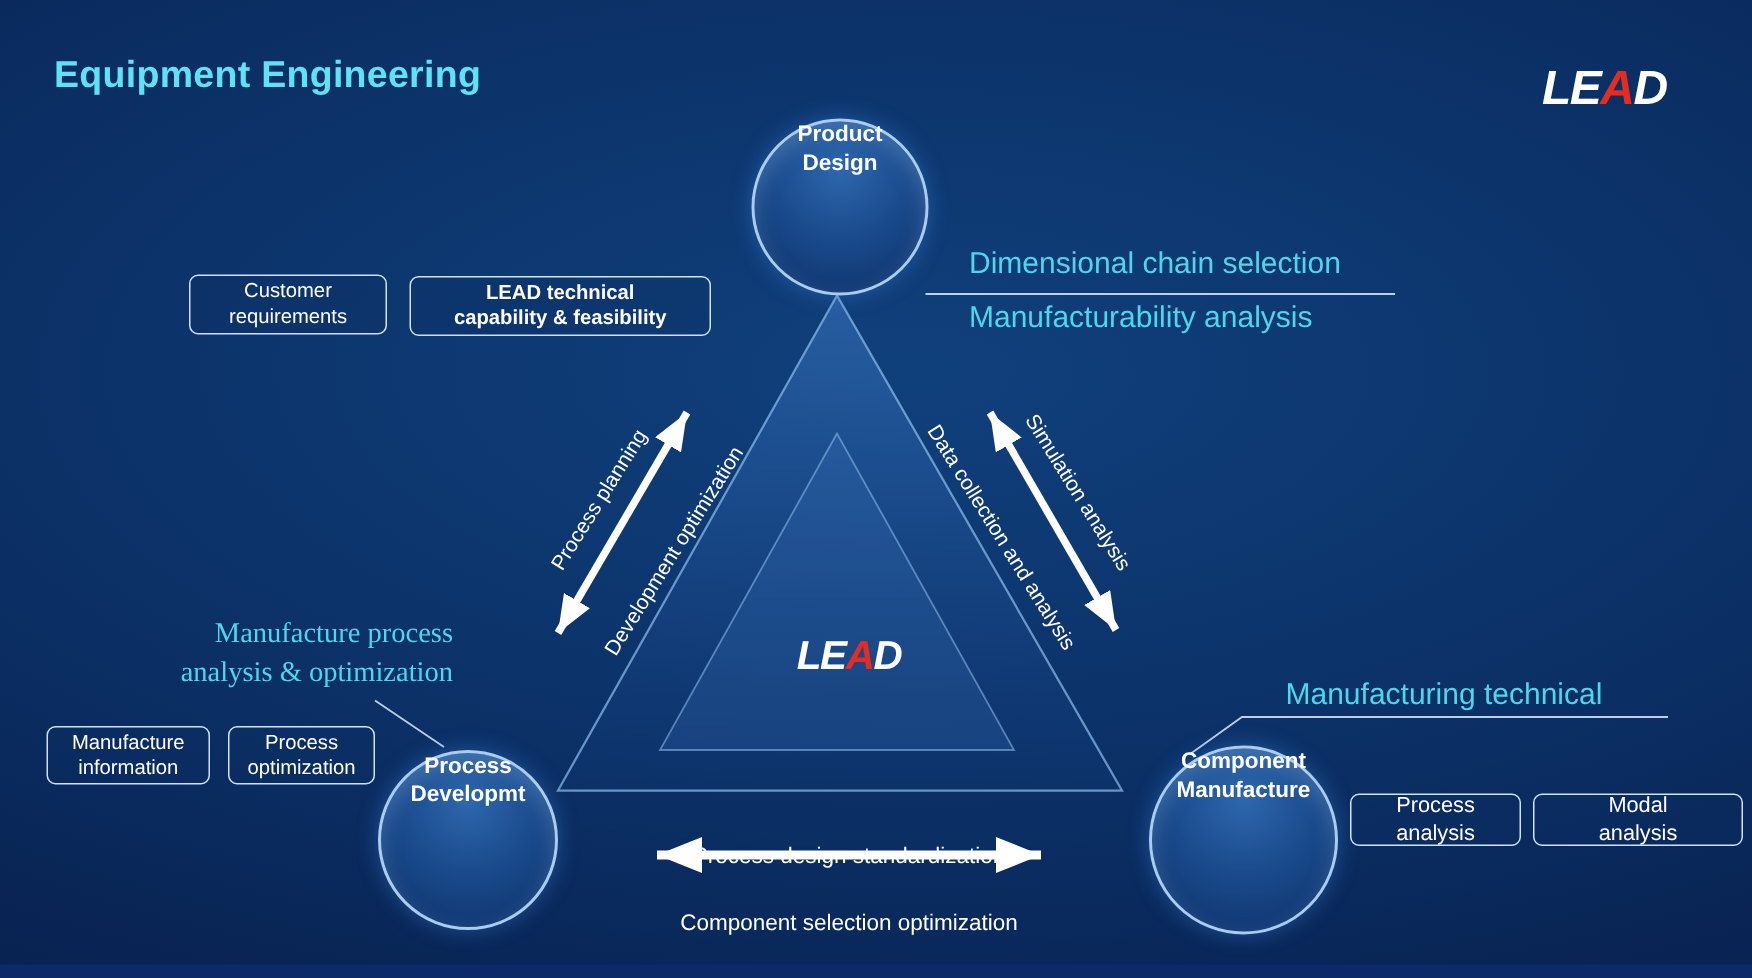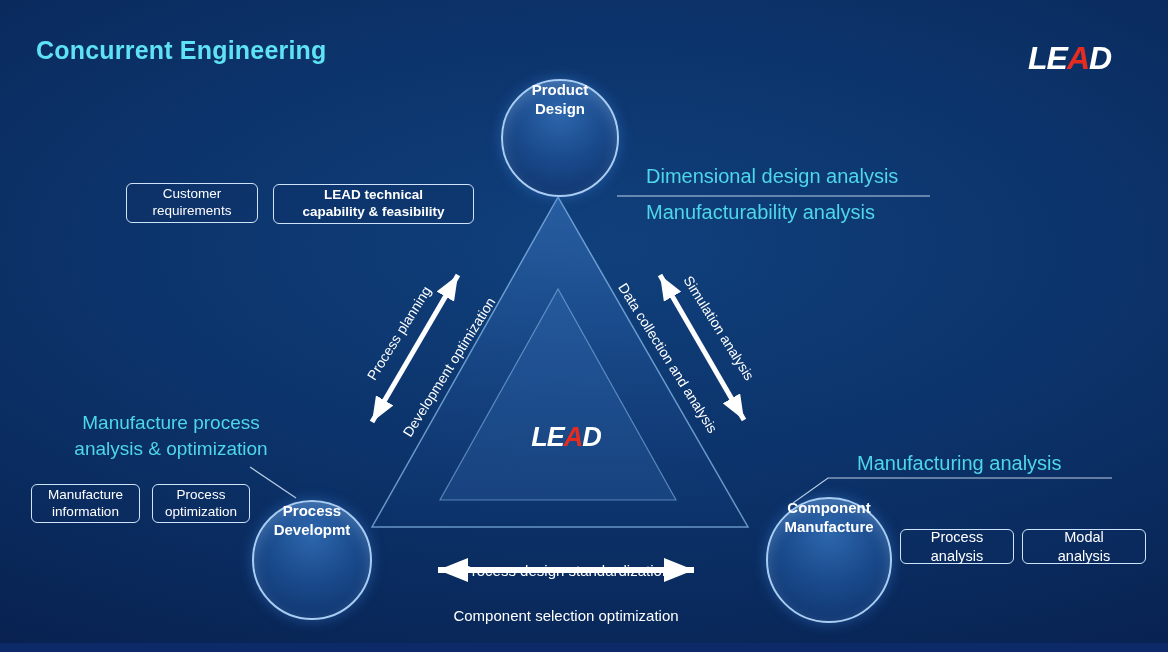--- a/index.html
+++ b/index.html
@@ -39,21 +39,21 @@
     border:1px solid #cfe4fa; border-radius:6px;
     background:rgba(13,45,98,.30);
     color:#fff; font-size:13.5px; line-height:1.25;
     display:flex; align-items:center; justify-content:center; text-align:center;
     white-space:pre-line; padding:2px 24px;
   }
   .box.single { font-size:14.5px; }
 
   .cyan { position:absolute; color:#4ed6ea; white-space:pre-line; }
   .cyan.big { font-size:20px; }
-  .cyan.center-text { text-align:center; }
+  .cyan.center-text { text-align:right;font-family:Liberation Serif, serif; }
 
   .edge-label { position:absolute; color:#fff; font-size:15px; text-align:center;margin-top:24px; }
   .rot {
     position:absolute; color:#fff; font-size:14px; white-space:nowrap;
     transform: translate(-50%,-50%) rotate(var(--r));
   }
 
   .bottom-bar { position:absolute; left:0; bottom:0; width:100%; height:9px; background:#0c2a68; }
 </style>
 </head>
@@ -77,21 +77,21 @@
 
     <line x1="372" y1="422" x2="458" y2="275" stroke="#fff" stroke-width="5" marker-start="url(#ah)" marker-end="url(#ah)"></line>
     <line x1="660" y1="275" x2="744" y2="420" stroke="#fff" stroke-width="5" marker-start="url(#ah)" marker-end="url(#ah)"></line>
     <line x1="438" y1="570" x2="694" y2="570" stroke="#fff" stroke-width="6" marker-start="url(#ah)" marker-end="url(#ah)"></line>
 
     <line x1="617" y1="196" x2="930" y2="196" stroke="#dcebfb" stroke-opacity="0.85" stroke-width="1.2"></line>
     <polyline points="1112,478 828,478 793,503" fill="none" stroke="#dcebfb" stroke-opacity="0.85" stroke-width="1.2"></polyline>
     <line x1="250" y1="467" x2="296" y2="498" stroke="#dcebfb" stroke-opacity="0.85" stroke-width="1.2"></line>
   </svg>
 
-  <h1 class="title">Concurrent Engineering</h1>
+  <h1 class="title">Equipment Engineering</h1>
   <div class="brand top-right"><span>LE</span><span class="accent">A</span><span>D</span></div>
 
   <div class="brand center"><span>LE</span><span class="accent">A</span><span>D</span></div>
 
   <div class="node" style="left:501px;top:79px;width:114px;height:114px;">
     <span class="node-label">Product
 Design</span>
   </div>
   <div class="node" style="left:252px;top:500px;width:116px;height:116px;">
     <span class="node-label">Process
@@ -99,33 +99,33 @@
   </div>
   <div class="node" style="left:766px;top:497px;width:122px;height:122px;">
     <span class="node-label">Component
 Manufacture</span>
   </div>
 
   <div class="box" style="left:126px;top:183px;width:132px;height:40px;">Customer
 requirements</div>
   <div class="box" style="left:273px;top:184px;width:201px;height:40px;font-weight:bold;">LEAD technical
 capability &amp; feasibility</div>
-  <div class="cyan big" style="left:646px;top:165px;">Dimensional design analysis</div>
+  <div class="cyan big" style="left:646px;top:165px;">Dimensional chain selection</div>
   <div class="cyan big" style="left:646px;top:201px;">Manufacturability analysis</div>
 
   <div class="cyan center-text" style="left:40px;top:410px;width:262px;font-size:19px;line-height:1.35;">Manufacture process
 analysis &amp; optimization</div>
   <div class="box" style="left:31px;top:484px;width:109px;height:39px;">Manufacture
 information</div>
   <div class="box" style="left:152px;top:484px;width:98px;height:39px;">Process
 optimization</div>
 
-  <div class="cyan big" style="left:857px;top:452px;">Manufacturing analysis</div>
+  <div class="cyan big" style="left:857px;top:452px;">Manufacturing technical</div>
   <div class="box single" style="left:900px;top:529px;width:114px;height:35px;">Process analysis</div>
-  <div class="box single" style="left:1022px;top:529px;width:124px;height:35px;">Modal analysis</div>
+  <div class="box single" style="left:1022px;top:529px;width:140px;height:35px;">Modal analysis</div>
 
   <div class="rot" style="left:399px;top:333px;--r:-58deg;">Process planning</div>
   <div class="rot" style="left:449px;top:367px;--r:-58deg;">Development optimization</div>
   <div class="rot" style="left:719px;top:328px;--r:58deg;">Simulation analysis</div>
   <div class="rot" style="left:668px;top:358px;--r:58deg;">Data collection and analysis</div>
 
   <div class="edge-label" style="left:416px;top:538px;width:300px;">Process design standardization</div>
   <div class="edge-label" style="left:406px;top:583px;width:320px;">Component selection optimization</div>
 
   <div class="bottom-bar"></div>

